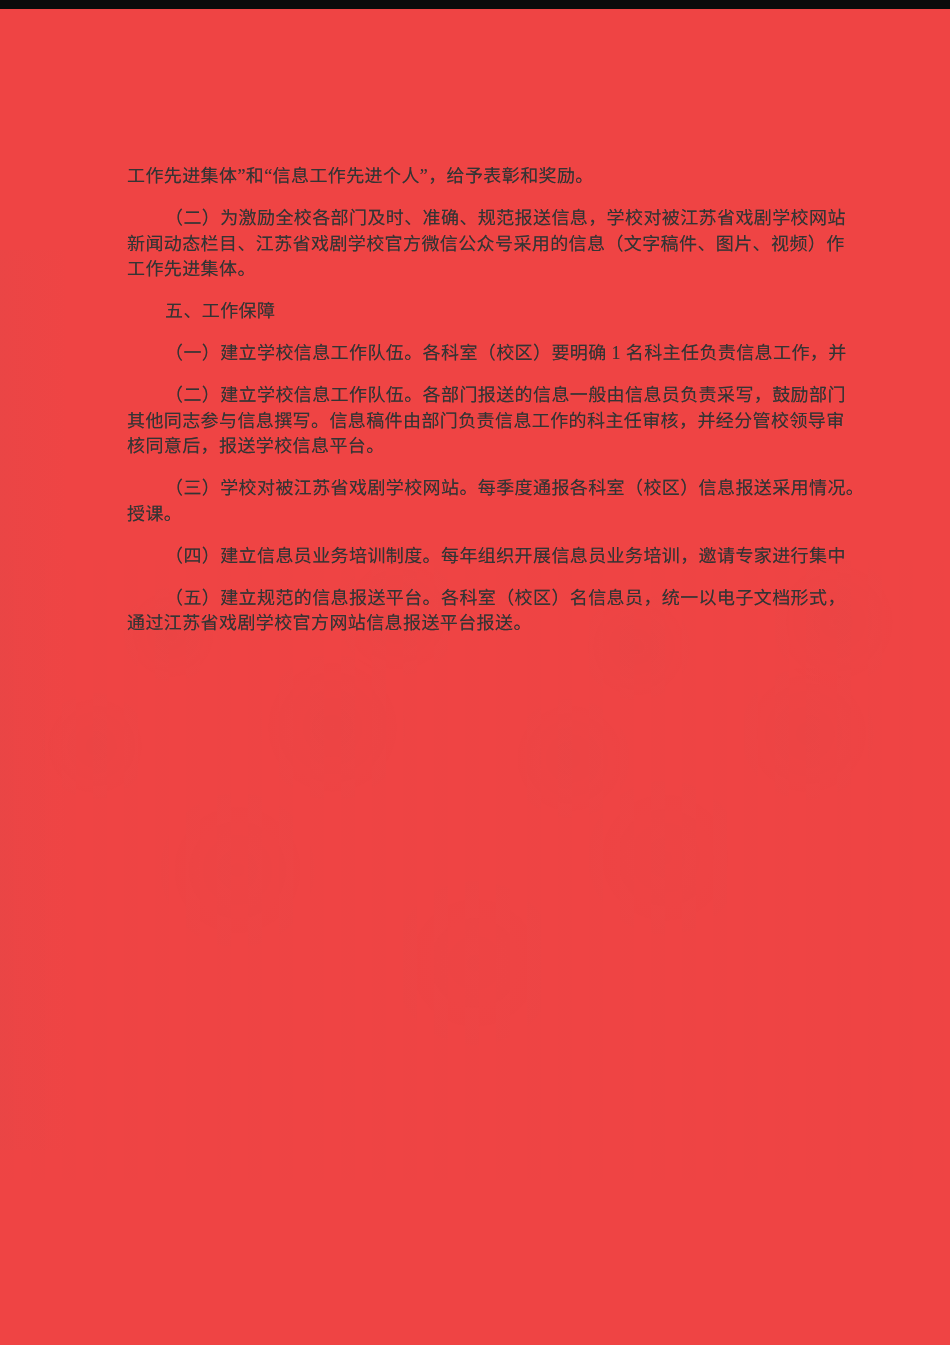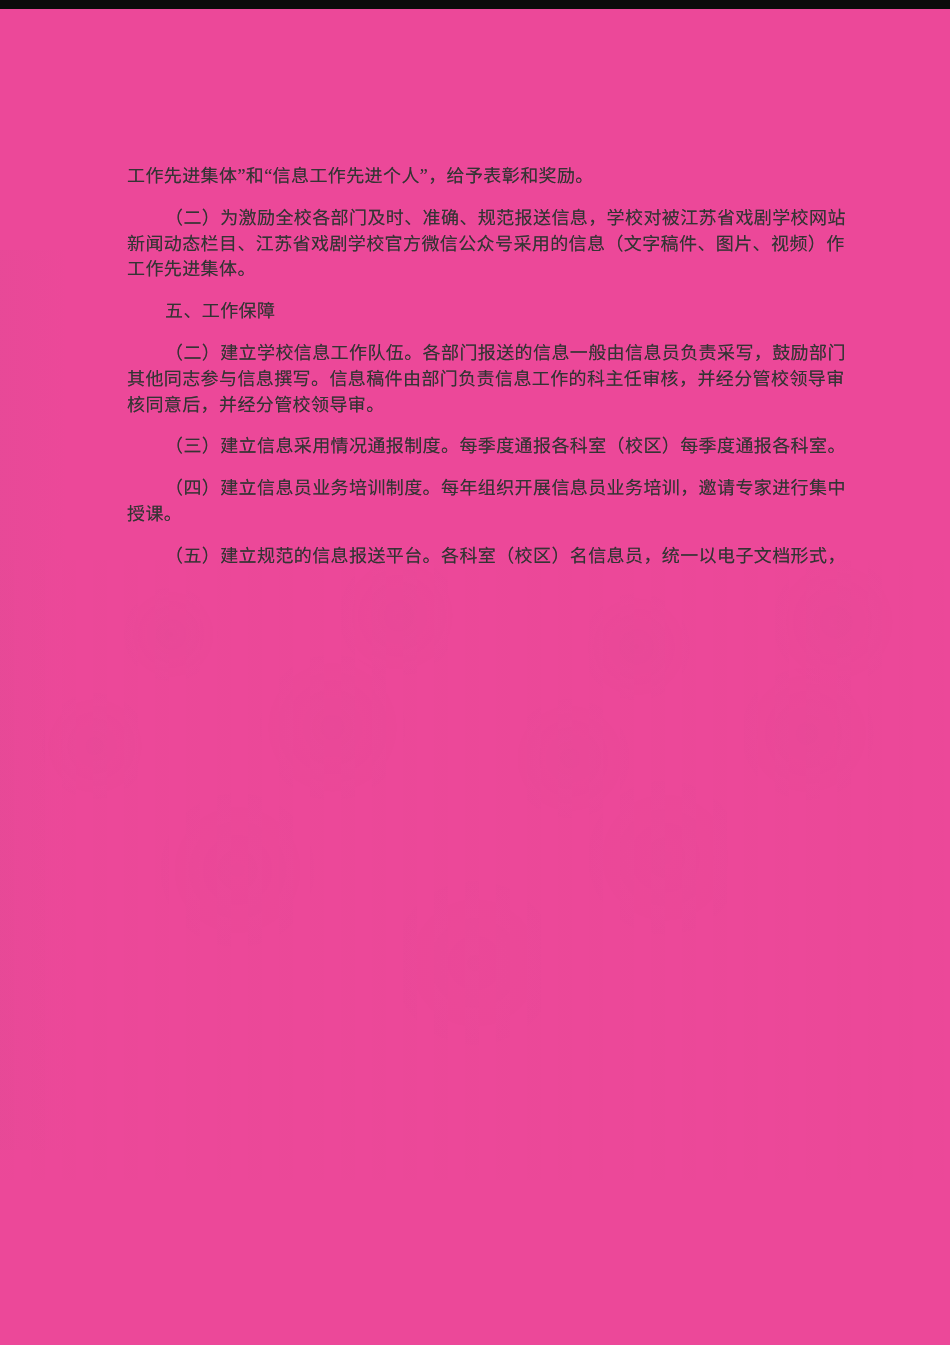--- a/index.html
+++ b/index.html
@@ -10,21 +10,21 @@
     width: 950px;
     height: 1345px;
     position: relative;
     overflow: hidden;
     background: #ffffff;
     font-family: "Liberation Serif", "DejaVu Serif", serif;
   }
   .page {
     position: absolute;
     inset: 0;
-    background: #ec4899;
+    background: #ef4444;
   }
   
   .scan-bar-top {
     position: absolute;
     top: 0;
     left: 0;
     width: 950px;
     height: 9px;
     background: #0b0b0b;
   }
@@ -87,25 +87,27 @@
 <div class="page">
 
   <div class="scan-bar-top"></div>
 
   <div class="doc-body">
     <div class="line">工作先进集体”和“信息工作先进个人”，给予表彰和奖励。</div>
     <div class="line ind">（二）为激励全校各部门及时、准确、规范报送信息，学校对被江苏省戏剧学校网站</div>
     <div class="line">新闻动态栏目、江苏省戏剧学校官方微信公众号采用的信息（文字稿件、图片、视频）作</div>
     <div class="line">工作先进集体。</div>
     <div class="line ind">五、工作保障</div>
+    <div class="line ind">（一）建立学校信息工作队伍。各科室（校区）要明确 1 名科主任负责信息工作，并</div>
     <div class="line ind">（二）建立学校信息工作队伍。各部门报送的信息一般由信息员负责采写，鼓励部门</div>
     <div class="line">其他同志参与信息撰写。信息稿件由部门负责信息工作的科主任审核，并经分管校领导审</div>
-    <div class="line">核同意后，并经分管校领导审。</div>
-    <div class="line ind">（三）建立信息采用情况通报制度。每季度通报各科室（校区）每季度通报各科室。</div>
+    <div class="line">核同意后，报送学校信息平台。</div>
+    <div class="line ind">（三）学校对被江苏省戏剧学校网站。每季度通报各科室（校区）信息报送采用情况。</div>
+    <div class="line">授课。</div>
     <div class="line ind">（四）建立信息员业务培训制度。每年组织开展信息员业务培训，邀请专家进行集中</div>
-    <div class="line">授课。</div>
     <div class="line ind">（五）建立规范的信息报送平台。各科室（校区）名信息员，统一以电子文档形式，</div>
+    <div class="line">通过江苏省戏剧学校官方网站信息报送平台报送。</div>
   </div>
 
   <div class="scan-shade-left"></div>
   <div class="scan-noise"></div>
 
 </div>
 
 </body></html>

